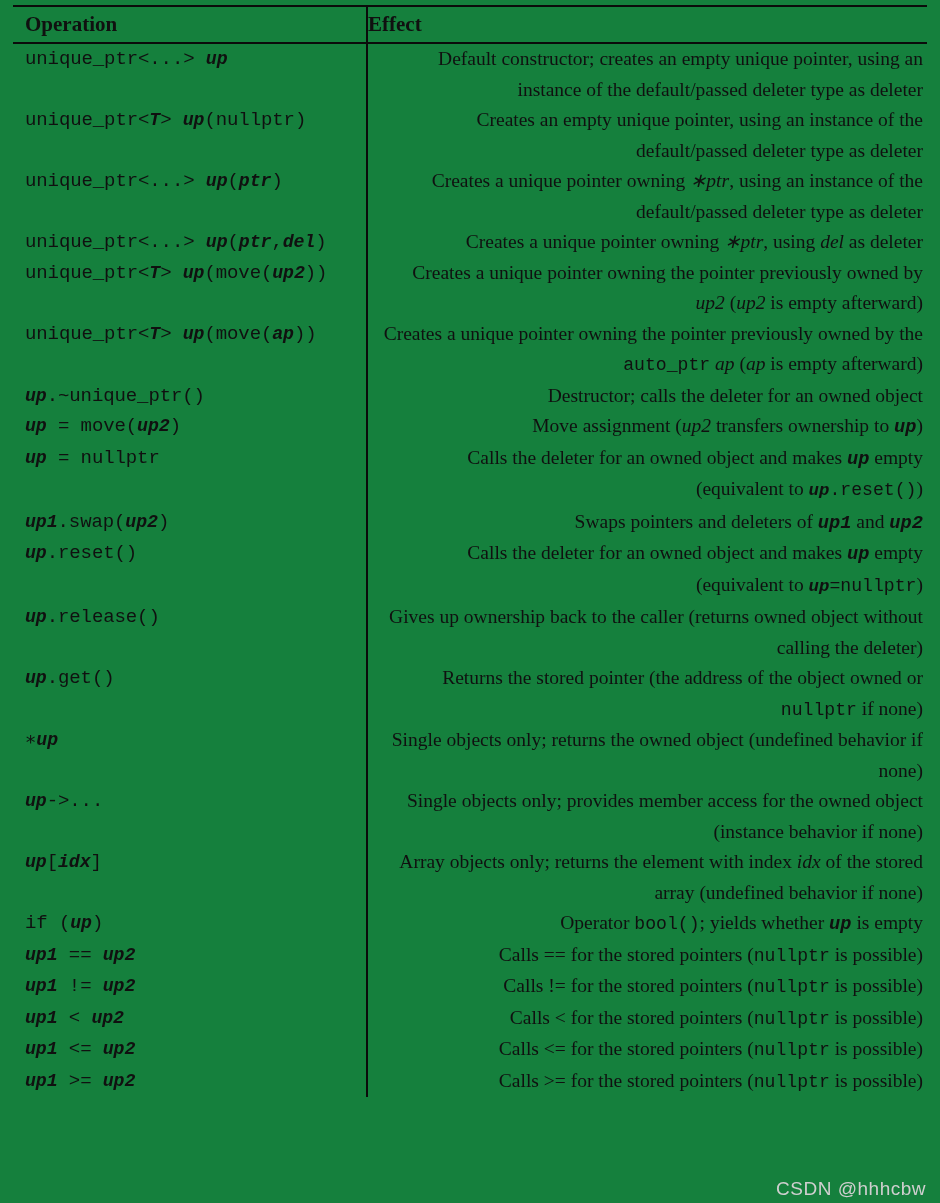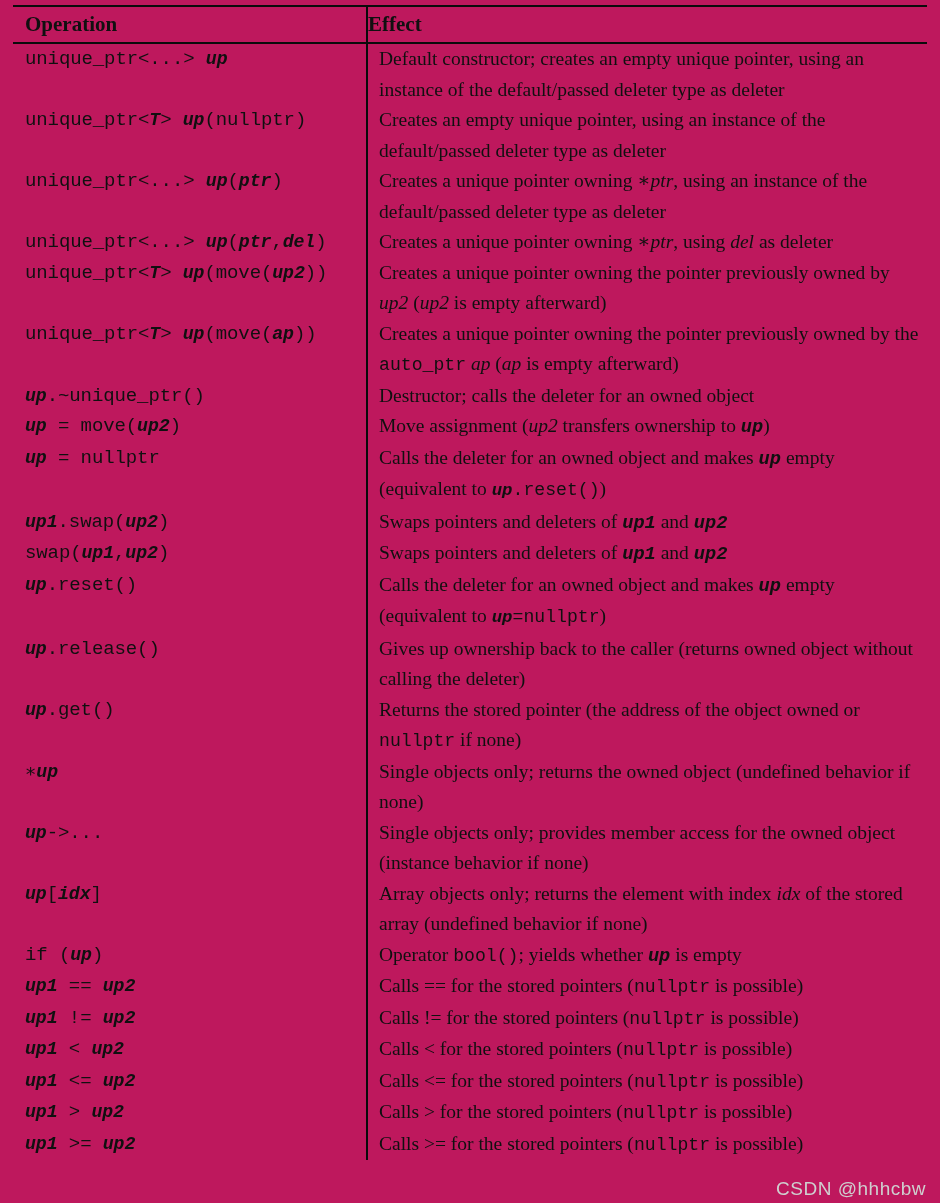--- a/index.html
+++ b/index.html
@@ -16,21 +16,21 @@
     color: #101010;
     overflow: hidden;
   }
 
   #page {
     position: absolute;
     left: 0;
     top: 0;
     width: 940px;
     height: 1203px;
-    background: #be185d;
+    background: #15803d;
   }
 
   
   .tbl-wrap {
     position: absolute;
     left: 13px;
     top: 5px;
     width: 914px;
   }
 
@@ -84,26 +84,27 @@
     font-family: "Liberation Mono", "DejaVu Sans Mono", monospace;
     letter-spacing: -0.1px;
     white-space: nowrap;
   }
   tr.row td.ef {
     border-left: 2.2px solid #0b0b0b;
     padding: 0 4px 0 11px;
     font-size: 19.5px;
     line-height: 30.5px;
     font-family: "Liberation Serif", "DejaVu Serif", serif;
+    text-align: right;
   }
 
   
   .mono { font-family: "Liberation Mono", "DejaVu Sans Mono", monospace; font-size: 0.93em; }
   .varm { font-style: italic; font-family: "Liberation Mono","DejaVu Sans Mono",monospace; font-weight: 600; font-size: 0.96em;}
-  .ital { font-style: italic; }
+  .ital { font-style: italic; font-family: Liberation Serif, serif; }
 
   
   .watermark {
     position: absolute;
     right: 14px;
     top: 1178px;
     font-family: "Liberation Sans", "DejaVu Sans", sans-serif;
     font-size: 19px;
     color: #cfcfcf;
     letter-spacing: 0.5px;
@@ -169,24 +170,20 @@
           </tr>
           <tr class="row">
             <td class="op" title="up = nullptr"><span class="varm">up</span> = nullptr</td>
             <td class="ef" title="Calls the deleter for an owned object and makes up empty (equivalent to up.reset())">Calls the deleter for an owned object and makes <span class="varm">up</span> empty (equivalent to <span class="mono"><span class="varm">up</span>.reset()</span>)</td>
           </tr>
           <tr class="row">
             <td class="op" title="up1.swap(up2)"><span class="varm">up1</span>.swap(<span class="varm">up2</span>)</td>
             <td class="ef" title="Swaps pointers and deleters of up1 and up2">Swaps pointers and deleters of <span class="varm">up1</span> and <span class="varm">up2</span></td>
           </tr>
           <tr class="row">
-            <td class="op" title="swap(up1,up2)">swap(<span class="varm">up1</span>,<span class="varm">up2</span>)</td>
-            <td class="ef" title="Swaps pointers and deleters of up1 and up2">Swaps pointers and deleters of <span class="varm">up1</span> and <span class="varm">up2</span></td>
-          </tr>
-          <tr class="row">
             <td class="op" title="up.reset()"><span class="varm">up</span>.reset()</td>
             <td class="ef" title="Calls the deleter for an owned object and makes up empty (equivalent to up=nullptr)">Calls the deleter for an owned object and makes <span class="varm">up</span> empty (equivalent to <span class="mono"><span class="varm">up</span>=nullptr</span>)</td>
           </tr>
           <tr class="row">
             <td class="op" title="up.release()"><span class="varm">up</span>.release()</td>
             <td class="ef" title="Gives up ownership back to the caller (returns owned object without calling the deleter)">Gives up ownership back to the caller (returns owned object without calling the deleter)</td>
           </tr>
           <tr class="row">
             <td class="op" title="up.get()"><span class="varm">up</span>.get()</td>
             <td class="ef" title="Returns the stored pointer (the address of the object owned or nullptr if none)">Returns the stored pointer (the address of the object owned or <span class="mono">nullptr</span> if none)</td>
@@ -215,24 +212,20 @@
             <td class="op" title="up1 != up2"><span class="varm">up1</span> != <span class="varm">up2</span></td>
             <td class="ef" title="Calls != for the stored pointers (nullptr is possible)">Calls != for the stored pointers (<span class="mono">nullptr</span> is possible)</td>
           </tr>
           <tr class="row">
             <td class="op" title="up1 &lt; up2"><span class="varm">up1</span> &lt; <span class="varm">up2</span></td>
             <td class="ef" title="Calls &lt; for the stored pointers (nullptr is possible)">Calls &lt; for the stored pointers (<span class="mono">nullptr</span> is possible)</td>
           </tr>
           <tr class="row">
             <td class="op" title="up1 &lt;= up2"><span class="varm">up1</span> &lt;= <span class="varm">up2</span></td>
             <td class="ef" title="Calls &lt;= for the stored pointers (nullptr is possible)">Calls &lt;= for the stored pointers (<span class="mono">nullptr</span> is possible)</td>
-          </tr>
-          <tr class="row">
-            <td class="op" title="up1 &gt; up2"><span class="varm">up1</span> &gt; <span class="varm">up2</span></td>
-            <td class="ef" title="Calls &gt; for the stored pointers (nullptr is possible)">Calls &gt; for the stored pointers (<span class="mono">nullptr</span> is possible)</td>
           </tr>
           <tr class="row">
             <td class="op" title="up1 &gt;= up2"><span class="varm">up1</span> &gt;= <span class="varm">up2</span></td>
             <td class="ef" title="Calls &gt;= for the stored pointers (nullptr is possible)">Calls &gt;= for the stored pointers (<span class="mono">nullptr</span> is possible)</td>
           </tr>
         </tbody>
     </table>
   </div>
 
   <div class="watermark">CSDN @hhhcbw</div>

